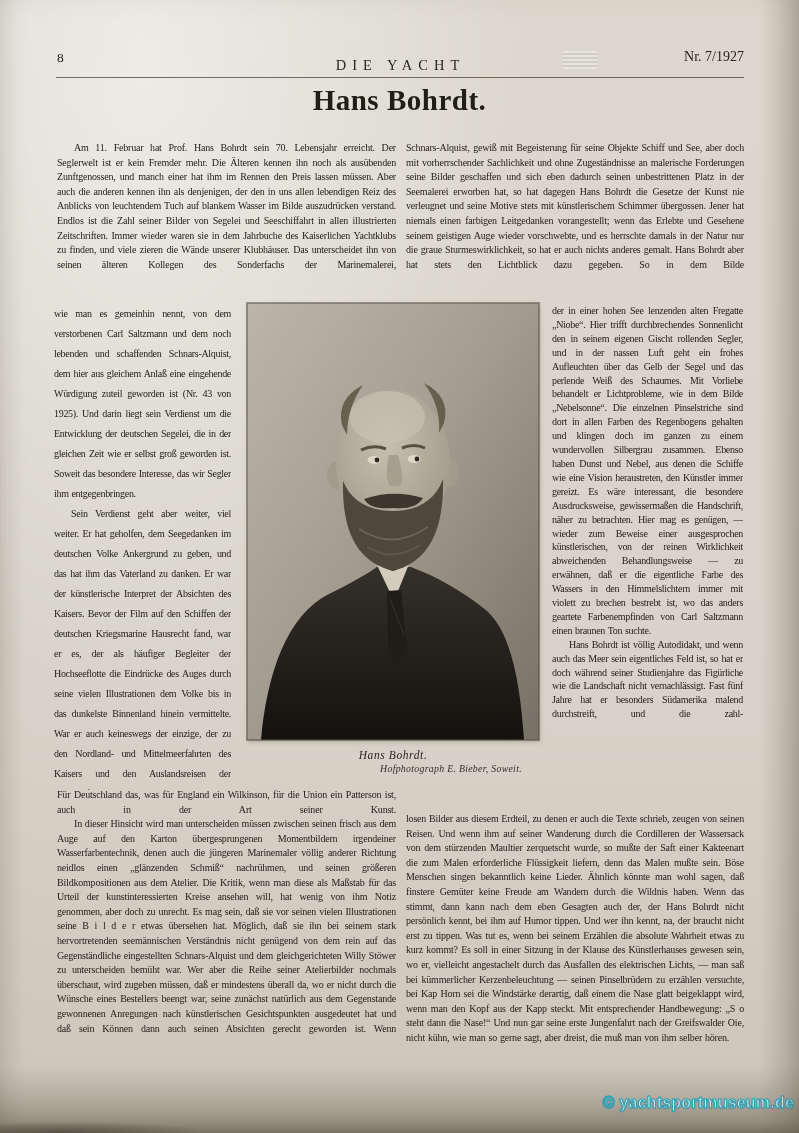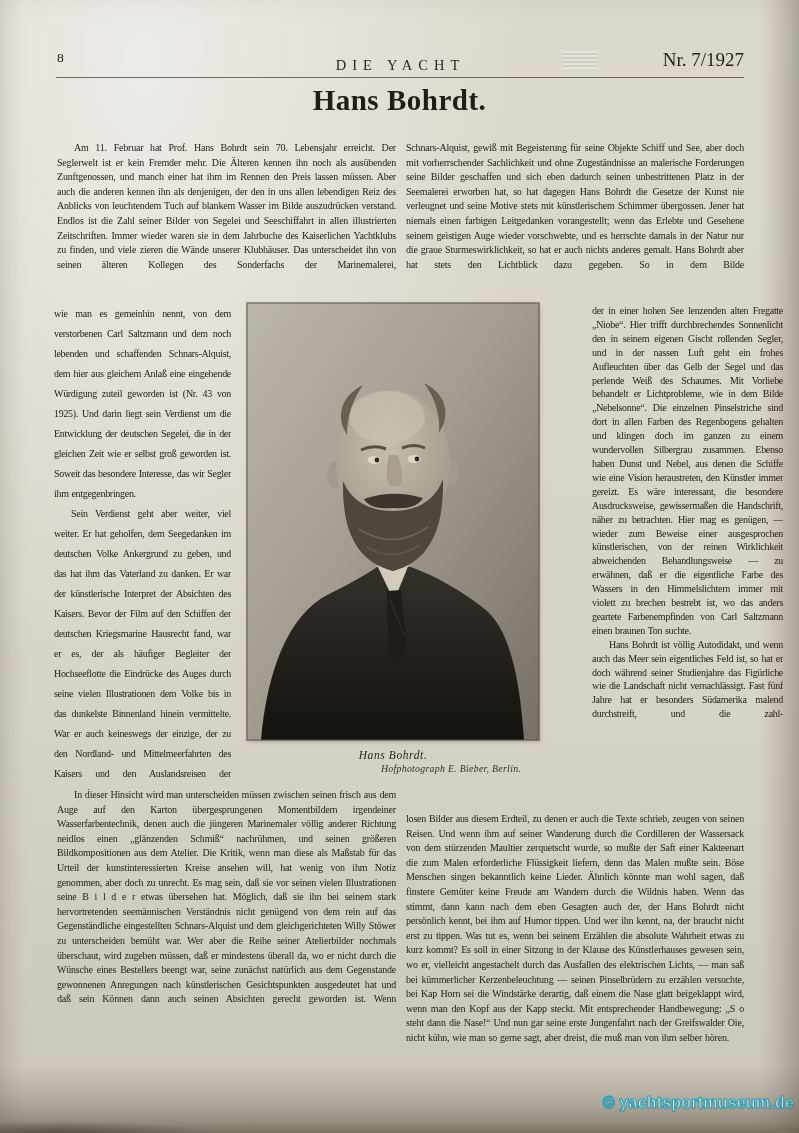--- a/index.html
+++ b/index.html
@@ -15,39 +15,39 @@
       linear-gradient(180deg, #dcd8cd 0%, #d7d3c8 62%, #cdc8bc 94%, #a59e90 99%, #8d8678 100%);
   }
   .vignette{position:absolute; inset:0; pointer-events:none;
     box-shadow:inset 0 -26px 42px -24px rgba(80,70,55,.5), inset -18px 0 46px -30px rgba(80,70,55,.4);}
   .corner-blot{position:absolute; left:0; bottom:0; width:210px; height:12px;
     background:radial-gradient(ellipse at 30% 100%, rgba(55,47,38,.55), rgba(55,47,38,0) 70%);}
   
   .pagehead{position:absolute; top:49px; left:57px; right:55px; height:22px; font-size:13.5px;}
   .pagenum{position:absolute; left:0; top:1px;}
   .pub{position:absolute; left:0; right:0; text-align:center; letter-spacing:6px; font-size:14.5px; color:#2c2722;margin-top:8px;}
-  .issue{position:absolute; right:0; top:0; font-size:19px;}
+  .issue{position:absolute; right:0; top:0; font-size:14px;}
   .smudge{position:absolute; left:505px; top:2px; width:36px; height:18px; opacity:.55; border-radius:2px;
     background:repeating-linear-gradient(0deg, rgba(255,255,255,.55) 0 2px, rgba(185,182,172,.55) 2px 4px);}
   .rule{position:absolute; top:77px; left:56px; width:688px; height:1px; background:rgba(72,64,53,.75);}
   
   .title{position:absolute; top:84px; left:0; right:0; margin:0; text-align:center;
     font-size:29px; font-weight:bold; letter-spacing:.5px; color:#211d17;}
   .byline{position:absolute; top:122px; left:0; right:0; text-align:center;
     font-size:10.5px; letter-spacing:2.5px; color:#332e27;}
   
   .txt{position:absolute; overflow:hidden; text-align:justify; font-size:10px;
     line-height:14.6px; letter-spacing:-0.2px; word-spacing:.6px;}
   .txt p{margin:0;}
   .txt p.ind{text-indent:17px;}
   .txt p.cont{text-align-last:justify;}
   .colA-left{top:141px; left:57px; width:339px; height:164px;}
   .colA-right{top:141px; left:406px; width:338px; height:164px;}
   .colB-left{top:304px; left:54px; width:177px; height:486px; line-height:20px; letter-spacing:-0.3px;}
-  .colB-right{top:304px; left:552px; width:191px; height:486px; line-height:13.9px; letter-spacing:-0.3px;margin-left:40px;}
+  .colB-right{top:304px; left:552px; width:191px; height:486px; line-height:13.9px; letter-spacing:-0.3px;}
   .colC-left{top:788px; left:57px; width:339px; height:332px;}
   .colC-right{top:812px; left:406px; width:338px; height:332px;}
   
   .figure{position:absolute; top:303px; left:247px; width:292px;}
   .photo{display:block; width:292px; height:437px; box-shadow:0 0 0 1px rgba(60,52,42,.45), 1px 2px 4px rgba(60,52,42,.25);}
   .cap-title{margin-top:9px; text-align:center; font-style:italic; font-size:11.5px; letter-spacing:.6px; color:#2a251e;}
   .cap-credit{margin-top:2px; text-align:center; transform:translateX(58px); font-style:italic; font-size:9.8px; letter-spacing:.3px; color:#332e27;}
   
   .watermark{position:absolute; top:1094px; right:5px;
     font-family:"Liberation Sans","DejaVu Sans",sans-serif; font-weight:700; font-size:16px; letter-spacing:.2px;
@@ -130,30 +130,31 @@
       <path d="M96,178 C95,226 108,258 146,268 C184,258 197,224 196,176 C188,198 170,208 146,208 C122,208 104,198 96,178 Z" fill="#4e473c"></path>
       <path d="M112,226 Q146,248 181,224" stroke="#776f5e" stroke-width="2" fill="none" opacity=".7"></path>
       <path d="M120,244 Q146,260 173,242" stroke="#6a6252" stroke-width="2" fill="none" opacity=".6"></path>
 
       <path d="M117,196 Q146,186 176,195 Q169,207 146,205 Q123,207 117,196 Z" fill="#3d362c"></path>
 
       <rect x="0.5" y="0.5" width="291" height="436" fill="none" stroke="#5a5344" stroke-opacity=".5"></rect>
     </svg>
     <figcaption>
       <div class="cap-title">Hans Bohrdt.</div>
-      <div class="cap-credit">Hofphotograph E. Bieber, Berlin.</div>
+      <div class="cap-credit">Hofphotograph E. Bieber, Soweit.</div>
     </figcaption>
   </figure>
 
   <div class="txt colB-right">
     <p>der in einer hohen See lenzenden alten Fregatte „Niobe“. Hier trifft durchbrechendes Sonnenlicht den in seinem eigenen Gischt rollenden Segler, und in der nassen Luft geht ein frohes Aufleuchten über das Gelb der Segel und das perlende Weiß des Schaumes. Mit Vorliebe behandelt er Lichtprobleme, wie in dem Bilde „Nebelsonne“. Die einzelnen Pinselstriche sind dort in allen Farben des Regenbogens gehalten und klingen doch im ganzen zu einem wundervollen Silbergrau zusammen. Ebenso haben Dunst und Nebel, aus denen die Schiffe wie eine Vision heraustreten, den Künstler immer gereizt. Es wäre interessant, die besondere Ausdrucksweise, gewissermaßen die Handschrift, näher zu betrachten. Hier mag es genügen, — wieder zum Beweise einer ausgesprochen künstlerischen, von der reinen Wirklichkeit abweichenden Behandlungsweise — zu erwähnen, daß er die eigentliche Farbe des Wassers in den Himmelslichtern immer mit violett zu brechen bestrebt ist, wo das anders geartete Farbenempfinden von Carl Saltzmann einen braunen Ton suchte.</p>
     <p class="ind cont">Hans Bohrdt ist völlig Autodidakt, und wenn auch das Meer sein eigentliches Feld ist, so hat er doch während seiner Studienjahre das Figürliche wie die Landschaft nicht vernachlässigt. Fast fünf Jahre hat er besonders Südamerika malend durchstreift, und die zahl-</p>
   </div>
 
   <div class="txt colC-left">
+    <p class="cont">Für Deutschland das, was für England ein Wilkinson, für die Union ein Patterson ist, auch in der Art seiner Kunst.</p>
     <p class="ind cont">In dieser Hinsicht wird man unterscheiden müssen zwischen seinen frisch aus dem Auge auf den Karton übergesprungenen Momentbildern irgendeiner Wasserfarbentechnik, denen auch die jüngeren Marinemaler völlig anderer Richtung neidlos einen „glänzenden Schmiß“ nachrühmen, und seinen größeren Bildkompositionen aus dem Atelier. Die Kritik, wenn man diese als Maßstab für das Urteil der kunstinteressierten Kreise ansehen will, hat wenig von ihm Notiz genommen, aber doch zu unrecht. Es mag sein, daß sie vor seinen vielen Illustrationen seine B i l d e r etwas übersehen hat. Möglich, daß sie ihn bei seinem stark hervortretenden seemännischen Verständnis nicht genügend von dem rein auf das Gegenständliche eingestellten Schnars-Alquist und dem gleichgerichteten Willy Stöwer zu unterscheiden bemüht war. Wer aber die Reihe seiner Atelierbilder nochmals überschaut, wird zugeben müssen, daß er mindestens überall da, wo er nicht durch die Wünsche eines Bestellers beengt war, seine zunächst natürlich aus dem Gegenstande gewonnenen Anregungen nach künstlerischen Gesichtspunkten ausgedeutet hat und daß sein Können dann auch seinen Absichten gerecht geworden ist. Wenn</p>
   </div>
   <div class="txt colC-right">
     <p>losen Bilder aus diesem Erdteil, zu denen er auch die Texte schrieb, zeugen von seinen Reisen. Und wenn ihm auf seiner Wanderung durch die Cordilleren der Wassersack von dem stürzenden Maultier zerquetscht wurde, so mußte der Saft einer Kakteenart die zum Malen erforderliche Flüssigkeit liefern, denn das Malen mußte sein. Böse Menschen singen bekanntlich keine Lieder. Ähnlich könnte man wohl sagen, daß finstere Gemüter keine Freude am Wandern durch die Wildnis haben. Wenn das stimmt, dann kann nach dem eben Gesagten auch der, der Hans Bohrdt nicht persönlich kennt, bei ihm auf Humor tippen. Und wer ihn kennt, na, der braucht nicht erst zu tippen. Was tut es, wenn bei seinem Erzählen die absolute Wahrheit etwas zu kurz kommt? Es soll in einer Sitzung in der Klause des Künstlerhauses gewesen sein, wo er, vielleicht angestachelt durch das Ausfallen des elektrischen Lichts, — man saß bei kümmerlicher Kerzenbeleuchtung — seinen Pinselbrüdern zu erzählen versuchte, bei Kap Horn sei die Windstärke derartig, daß einem die Nase glatt beigeklappt wird, wenn man den Kopf aus der Kapp steckt. Mit entsprechender Handbewegung: „S o steht dann die Nase!“ Und nun gar seine erste Jungenfahrt nach der Greifswalder Oie, nicht kühn, wie man so gerne sagt, aber dreist, die muß man von ihm selber hören.</p>
   </div>
 
   <div class="watermark">© yachtsportmuseum.de</div>
 
   <div class="corner-blot"></div>
   <div class="vignette"></div>

